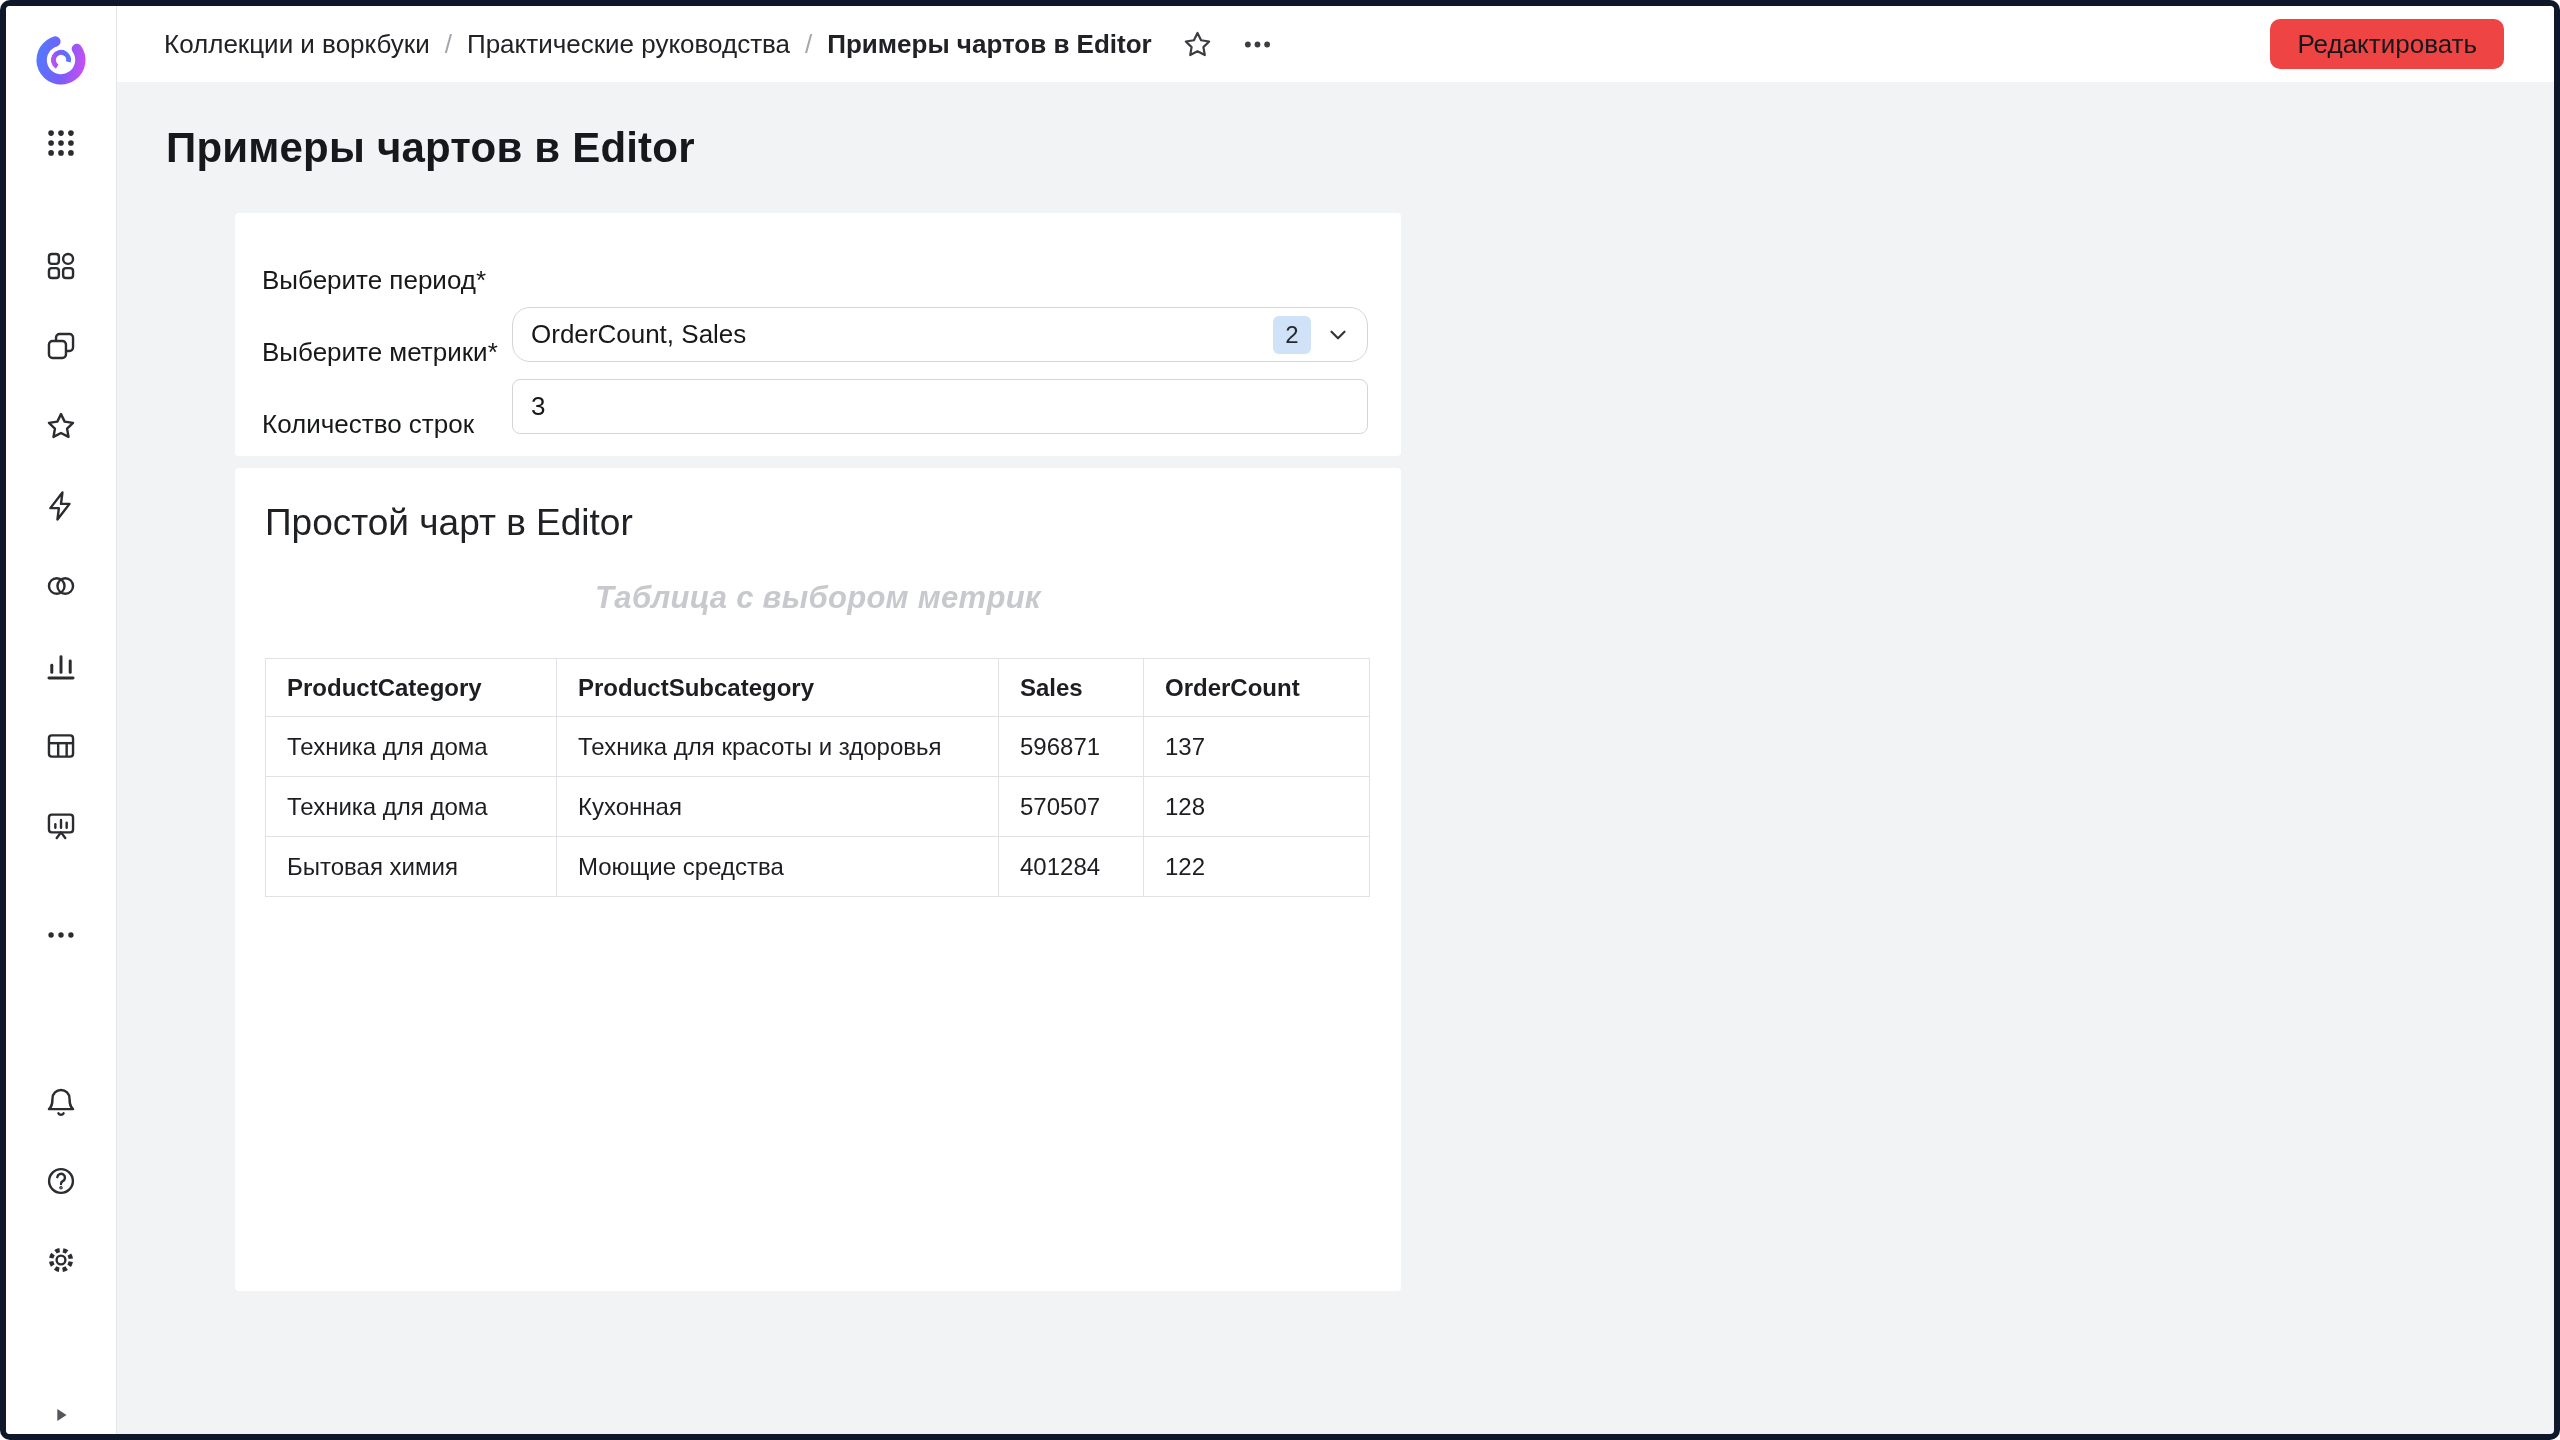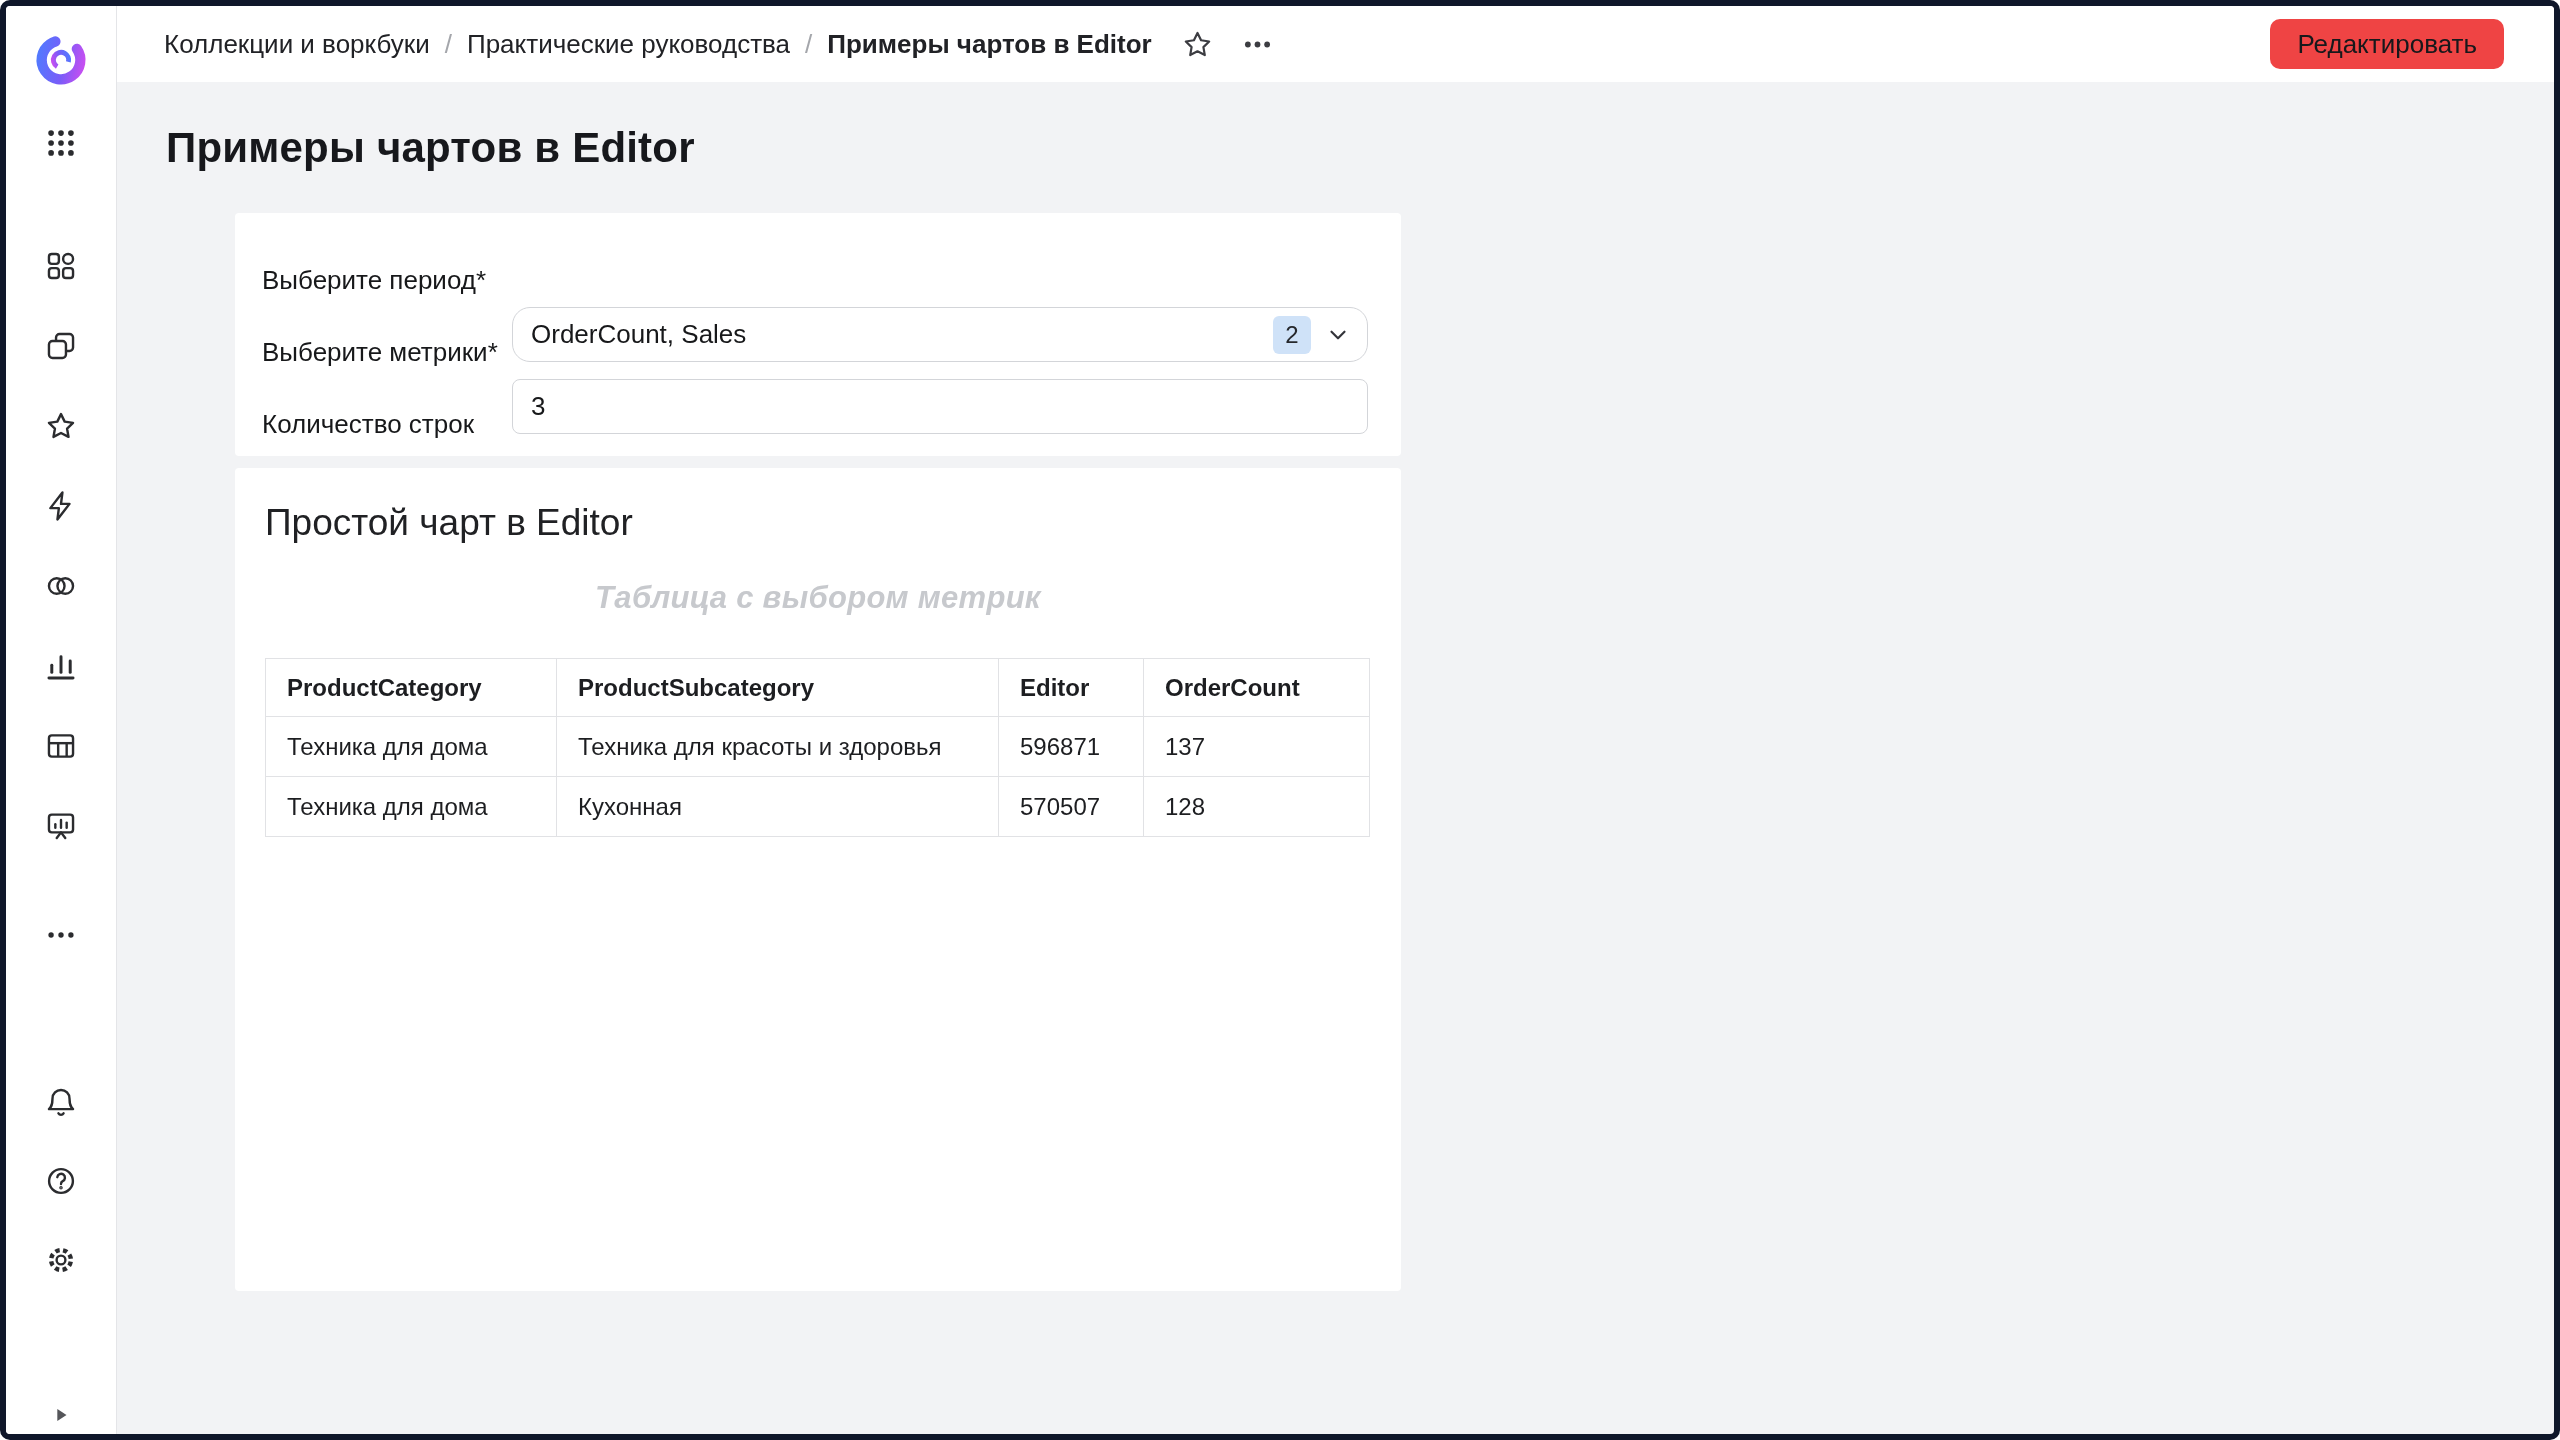--- a/index.html
+++ b/index.html
@@ -291,35 +291,41 @@
           <colgroup>
             <col style="width:291px">
               <col style="width:442px">
               <col style="width:145px">
               <col style="width:226px">
           </colgroup>
           <thead>
             <tr>
               <th>ProductCategory</th>
               <th>ProductSubcategory</th>
-              <th>Editor</th>
+              <th>Sales</th>
               <th>OrderCount</th>
             </tr>
           </thead>
           <tbody>
             <tr>
               <td>Техника для дома</td>
               <td>Техника для красоты и здоровья</td>
               <td>596871</td>
               <td>137</td>
             </tr>
             <tr>
               <td>Техника для дома</td>
               <td>Кухонная</td>
               <td>570507</td>
               <td>128</td>
             </tr>
+            <tr>
+              <td>Бытовая химия</td>
+              <td>Моющие средства</td>
+              <td>401284</td>
+              <td>122</td>
+            </tr>
           </tbody>
         </table>
       </section>
     </div>
   </div>
 </div>
 
 </body></html>

